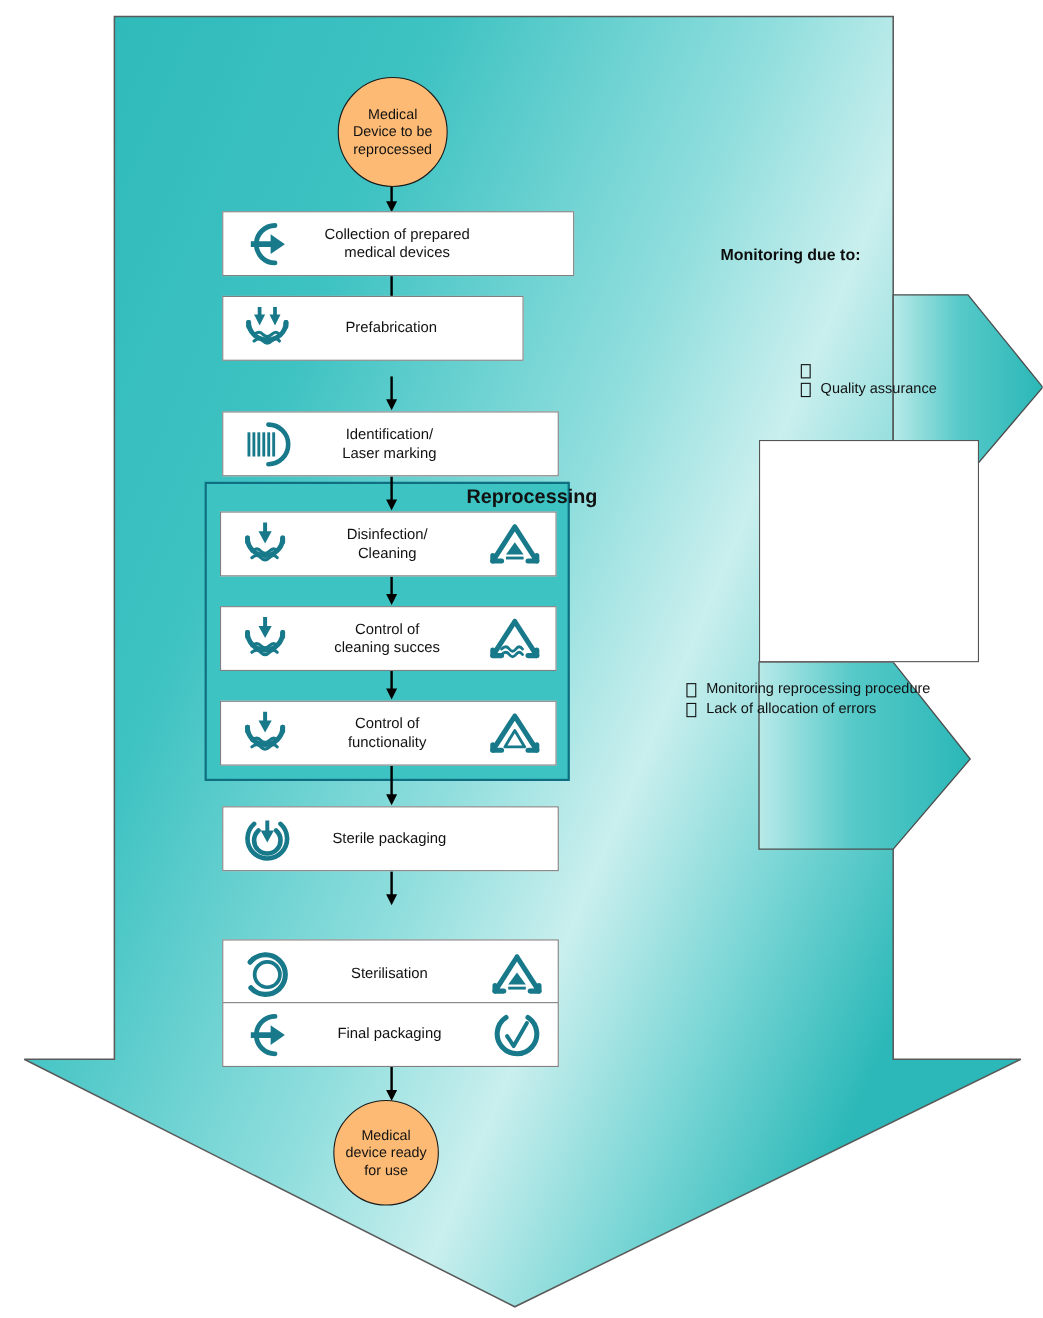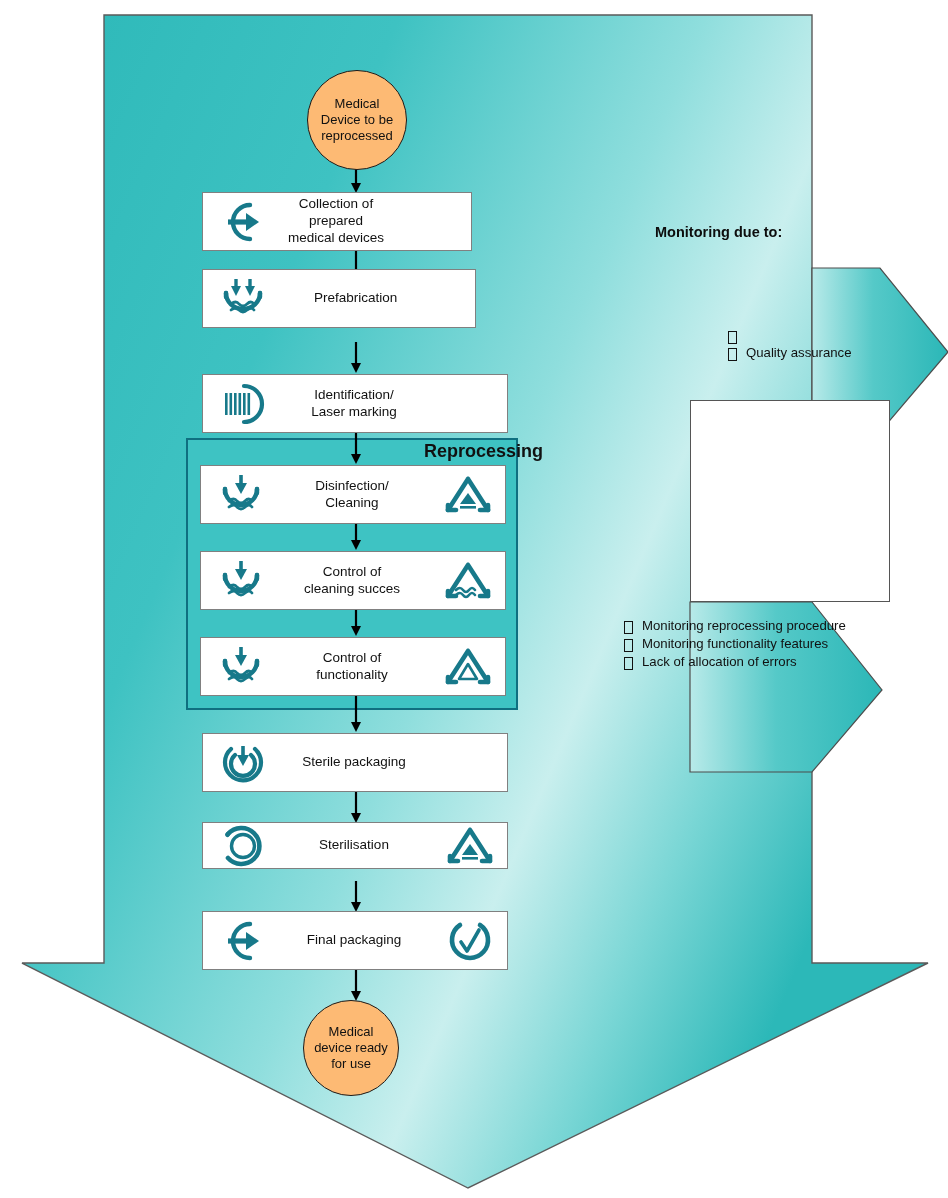--- a/index.html
+++ b/index.html
@@ -163,21 +163,21 @@
     <span style="white-space:pre-line;">Medical
 Device to be
 reprocessed</span>
   </div>
 
   <svg class="connector" style="left:348px;top:168px;" width="16" height="26" viewBox="0 0 16 26">
     <line x1="8" y1="0" x2="8" y2="17" stroke="#000" stroke-width="2.2"></line>
     <polygon points="8,25 3,15 13,15" fill="#000"></polygon>
   </svg>
 
-  <div class="flow-box" style="left:202px;top:192px;width:270px;height:59px;">
+  <div class="flow-box" style="left:202px;top:192px;width:320px;height:59px;">
     <span class="box-icon">
       <svg width="46" height="42" viewBox="0 0 46 42">
         <path d="M30 4 A17 17 0 1 0 30 38" fill="none" stroke="#17798a" stroke-width="4.4" stroke-linecap="round"></path>
         <line x1="8" y1="21" x2="31" y2="21" stroke="#17798a" stroke-width="5.2" stroke-linecap="butt"></line>
         <polygon points="39,21 26,12 26,30" fill="#17798a"></polygon>
       </svg>
     </span>
     <span class="box-label" style="white-space:pre-line;">Collection of prepared
 medical devices</span>
     <span class="box-warn empty"></span>
@@ -332,21 +332,21 @@
     </span>
     <span class="box-label" style="white-space:pre-line;">Sterile packaging</span>
     <span class="box-warn empty"></span>
   </div>
 
   <svg class="connector" style="left:348px;top:792px;" width="16" height="32" viewBox="0 0 16 32">
     <line x1="8" y1="0" x2="8" y2="23" stroke="#000" stroke-width="2.2"></line>
     <polygon points="8,31 3,21 13,21" fill="#000"></polygon>
   </svg>
 
-  <div class="flow-box" style="left:202px;top:822px;width:306px;height:47px;justify-content:space-between;">
+  <div class="flow-box" style="left:202px;top:854px;width:306px;height:63px;justify-content:space-between;">
     <span class="box-icon">
       <svg width="46" height="44" viewBox="0 0 46 44">
         <path d="M8 10 A18 18 0 1 1 8 34" fill="none" stroke="#17798a" stroke-width="4.6" stroke-linecap="round"></path>
         <path d="M8 10 A18 18 0 0 0 8 34" fill="none" stroke="#17798a" stroke-width="4.6" stroke-linecap="round" stroke-dasharray="1 200"></path>
         <circle cx="23" cy="22" r="11.5" fill="none" stroke="#17798a" stroke-width="3.4"></circle>
       </svg>
     </span>
     <span class="box-label" style="white-space:pre-line;">Sterilisation</span>
     <span class="box-warn">
       <svg width="52" height="42" viewBox="0 0 52 42">
@@ -403,21 +403,17 @@
     </div>
   </div>
 
   <div class="excl-list" style="left:624px;top:618px;width:300px;">
     <div class="excl-item">
       <span class="excl-bullet"></span>
       <span class="excl-text">Monitoring reprocessing procedure</span>
     </div>
     <div class="excl-item">
       <span class="excl-bullet"></span>
-      <span class="excl-text">Monitoring functionality features</span>
-    </div>
-    <div class="excl-item">
-      <span class="excl-bullet"></span>
       <span class="excl-text">Lack of allocation of errors</span>
     </div>
   </div>
 
 </div>
 
 </body></html>

